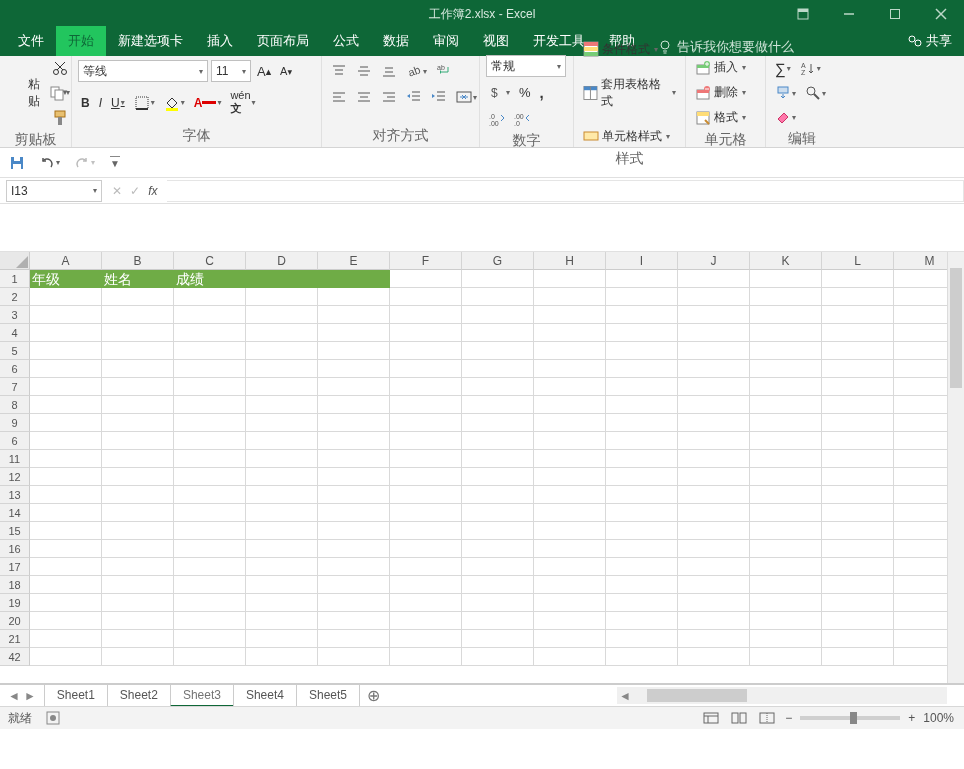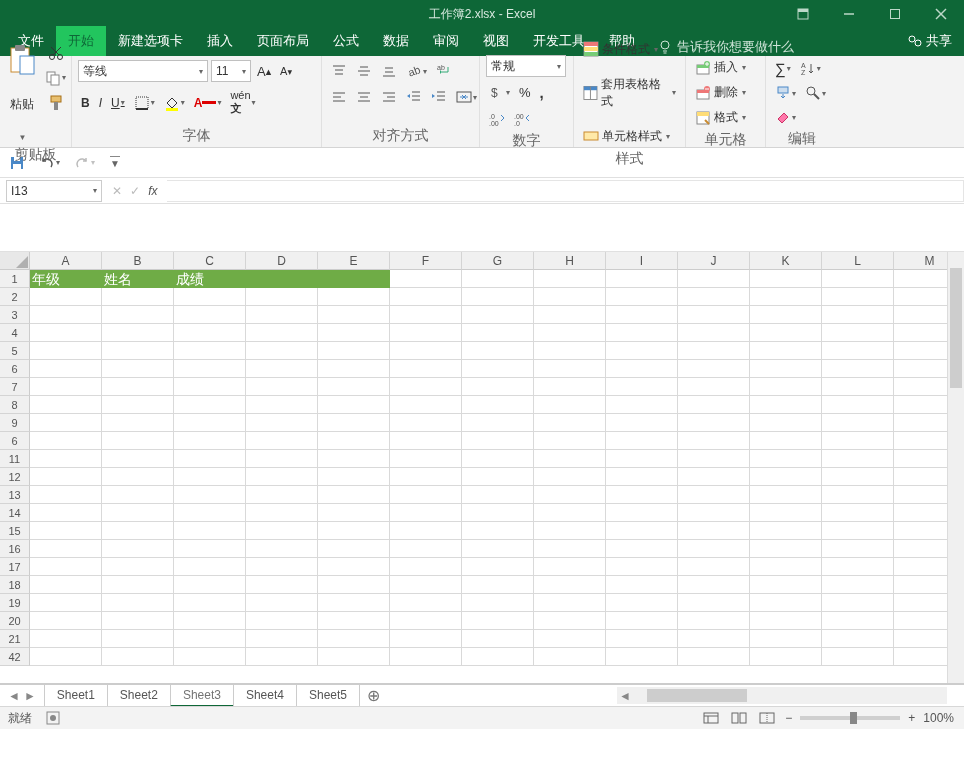--- a/index.html
+++ b/index.html
@@ -17,21 +17,21 @@
 .ribbon{height:92px;background:#f3f3f3;border-bottom:1px solid #d4d4d4;display:flex}
 .group{border-right:1px solid #e0e0e0;display:flex;flex-direction:column;justify-content:center;padding:4px 6px 2px 6px;position:relative}
 .group-body{display:flex;gap:4px;flex:1}
 .group-label{text-align:center;font-size:14px;color:#666;padding-top:2px;position:relative}
 .col{display:flex;flex-direction:column;gap:3px;align-items:center;justify-content:flex-start}
 .row{display:flex;gap:3px;align-items:center}
 .btn{display:flex;align-items:center;justify-content:center;padding:2px;border:1px solid transparent}
 .dd{font-size:8px;color:#666;margin-left:1px}
 .select{border:1px solid #c0c0c0;background:#fff;height:22px;display:flex;align-items:center;padding:0 4px;font-size:12px}
 .select .dd{margin-left:auto}
-.bigbtn{display:flex;flex-direction:column;align-items:center;gap:20px;padding:2px;width:36px}
+.bigbtn{display:flex;flex-direction:row;align-items:center;gap:20px;padding:2px;width:36px}
 
 .qat{height:30px;background:#fff;border-bottom:1px solid #e0e0e0;display:flex;align-items:center;padding-left:6px;gap:8px;color:#555}
 
 .fbar{height:26px;background:#fff;border-bottom:1px solid #e0e0e0;display:flex;align-items:center}
 .namebox{width:96px;height:22px;border:1px solid #ccc;margin-left:6px;display:flex;align-items:center;padding:0 4px;background:#fff}
 .namebox .dd{margin-left:auto}
 .fbtns{display:flex;gap:8px;padding:0 10px;color:#bbb}
 .finput{flex:1;height:22px;border:1px solid #e5e5e5;border-left:none;padding:0 4px;background:#fff}
 .spacer{height:48px;background:#fff;border-bottom:1px solid #e0e0e0}
 

